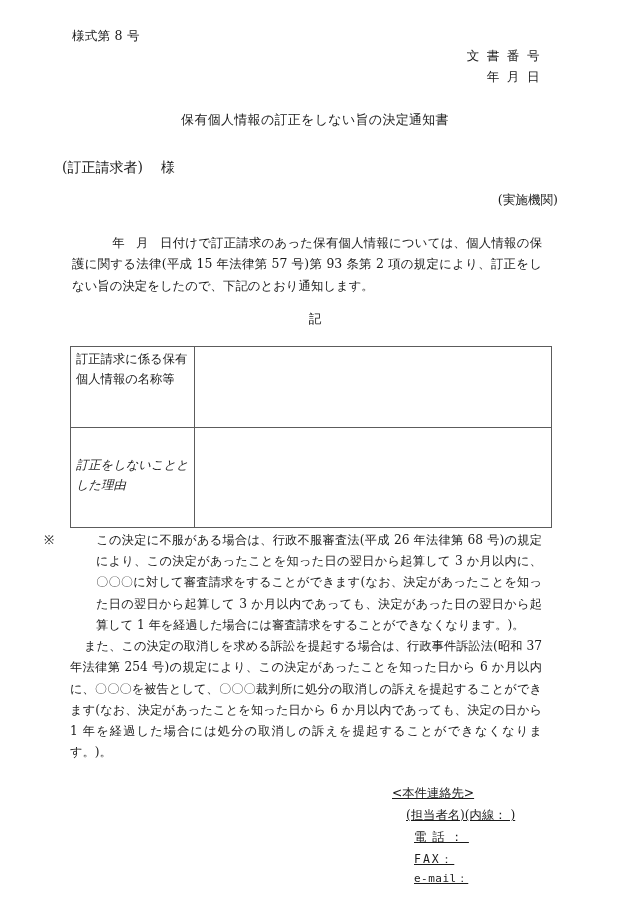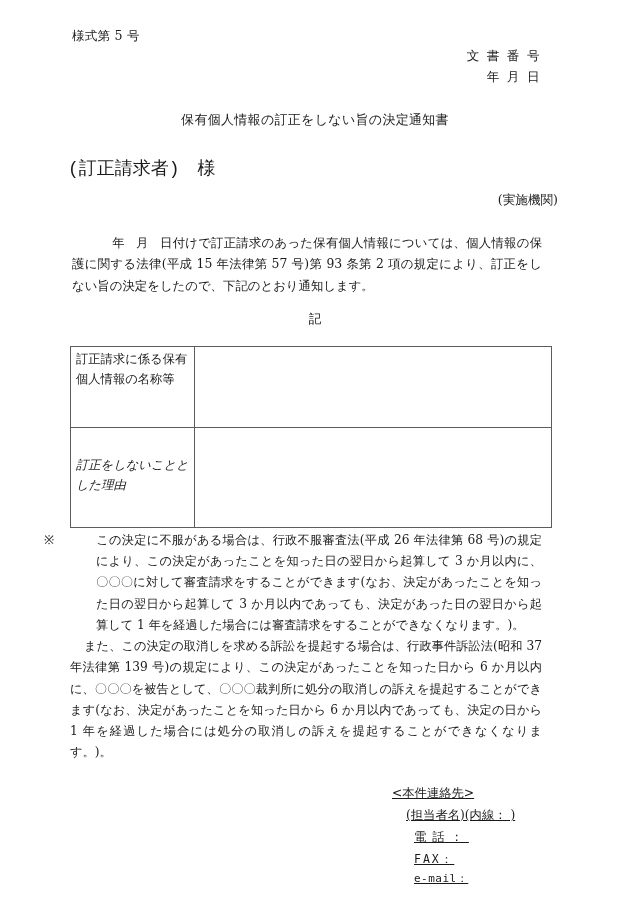--- a/index.html
+++ b/index.html
@@ -56,24 +56,23 @@
   .doc-title {
     left: 0;
     right: 0;
     top: 113px;
     text-align: center;
     font-size: 13px;
     letter-spacing: 0.3px;
   }
 
   .addressee {
-    left: 68px;
+    left: 62px;
     top: 160px;
-    font-size: 18px;
-    font-family: Liberation Mono, monospace;
+    font-size: 14px;
   }
   .addressee .honorific {
     margin-left: 18px;
   }
 
   .agency {
     right: 72px;
     top: 194px;
     font-size: 12.6px;
   }
@@ -182,21 +181,21 @@
     font-family: "DejaVu Sans Mono", "Liberation Mono", monospace;
     font-size: 11.5px;
     letter-spacing: 2px;
   }
 </style>
 </head>
 <body>
 
 <div class="page">
 
-  <div class="row form-no">様式第 5 号</div>
+  <div class="row form-no">様式第 8 号</div>
 
   <div class="row doc-no">文書番号</div>
   <div class="row doc-date">年月日</div>
 
   <div class="row doc-title">保有個人情報の訂正をしない旨の決定通知書</div>
 
   <div class="row addressee">
     <span>(訂正請求者)</span><span class="honorific">様</span>
   </div>
 
@@ -216,21 +215,21 @@
       </tr>
       <tr class="r2">
         <td class="label mid">訂正をしないこととした理由</td>
         <td class="value"></td>
       </tr>
     </tbody>
   </table>
 
   <div class="notice">
     <p><span class="marker">※</span><span>この決定に不服がある場合は、行政不服審査法(平成 26 年法律第 68 号)の規定により、この決定があったことを知った日の翌日から起算して 3 か月以内に、〇〇〇に対して審査請求をすることができます(なお、決定があったことを知った日の翌日から起算して 3 か月以内であっても、決定があった日の翌日から起算して 1 年を経過した場合には審査請求をすることができなくなります。)。</span></p>
-    <p class="second">また、この決定の取消しを求める訴訟を提起する場合は、行政事件訴訟法(昭和 37 年法律第 139 号)の規定により、この決定があったことを知った日から 6 か月以内に、〇〇〇を被告として、〇〇〇裁判所に処分の取消しの訴えを提起することができます(なお、決定があったことを知った日から 6 か月以内であっても、決定の日から 1 年を経過した場合には処分の取消しの訴えを提起することができなくなります。)。</p>
+    <p class="second">また、この決定の取消しを求める訴訟を提起する場合は、行政事件訴訟法(昭和 37 年法律第 254 号)の規定により、この決定があったことを知った日から 6 か月以内に、〇〇〇を被告として、〇〇〇裁判所に処分の取消しの訴えを提起することができます(なお、決定があったことを知った日から 6 か月以内であっても、決定の日から 1 年を経過した場合には処分の取消しの訴えを提起することができなくなります。)。</p>
   </div>
 
   <div class="contact">
     <div class="line">&lt;本件連絡先&gt;</div>
     <div class="line indent2">(担当者名)(内線：          )</div>
     <div class="line indent3 spaced">電話：</div>
     <div class="line indent3 ascii">FAX：</div>
     <div class="line indent3 mono">e-mail：</div>
   </div>
 

